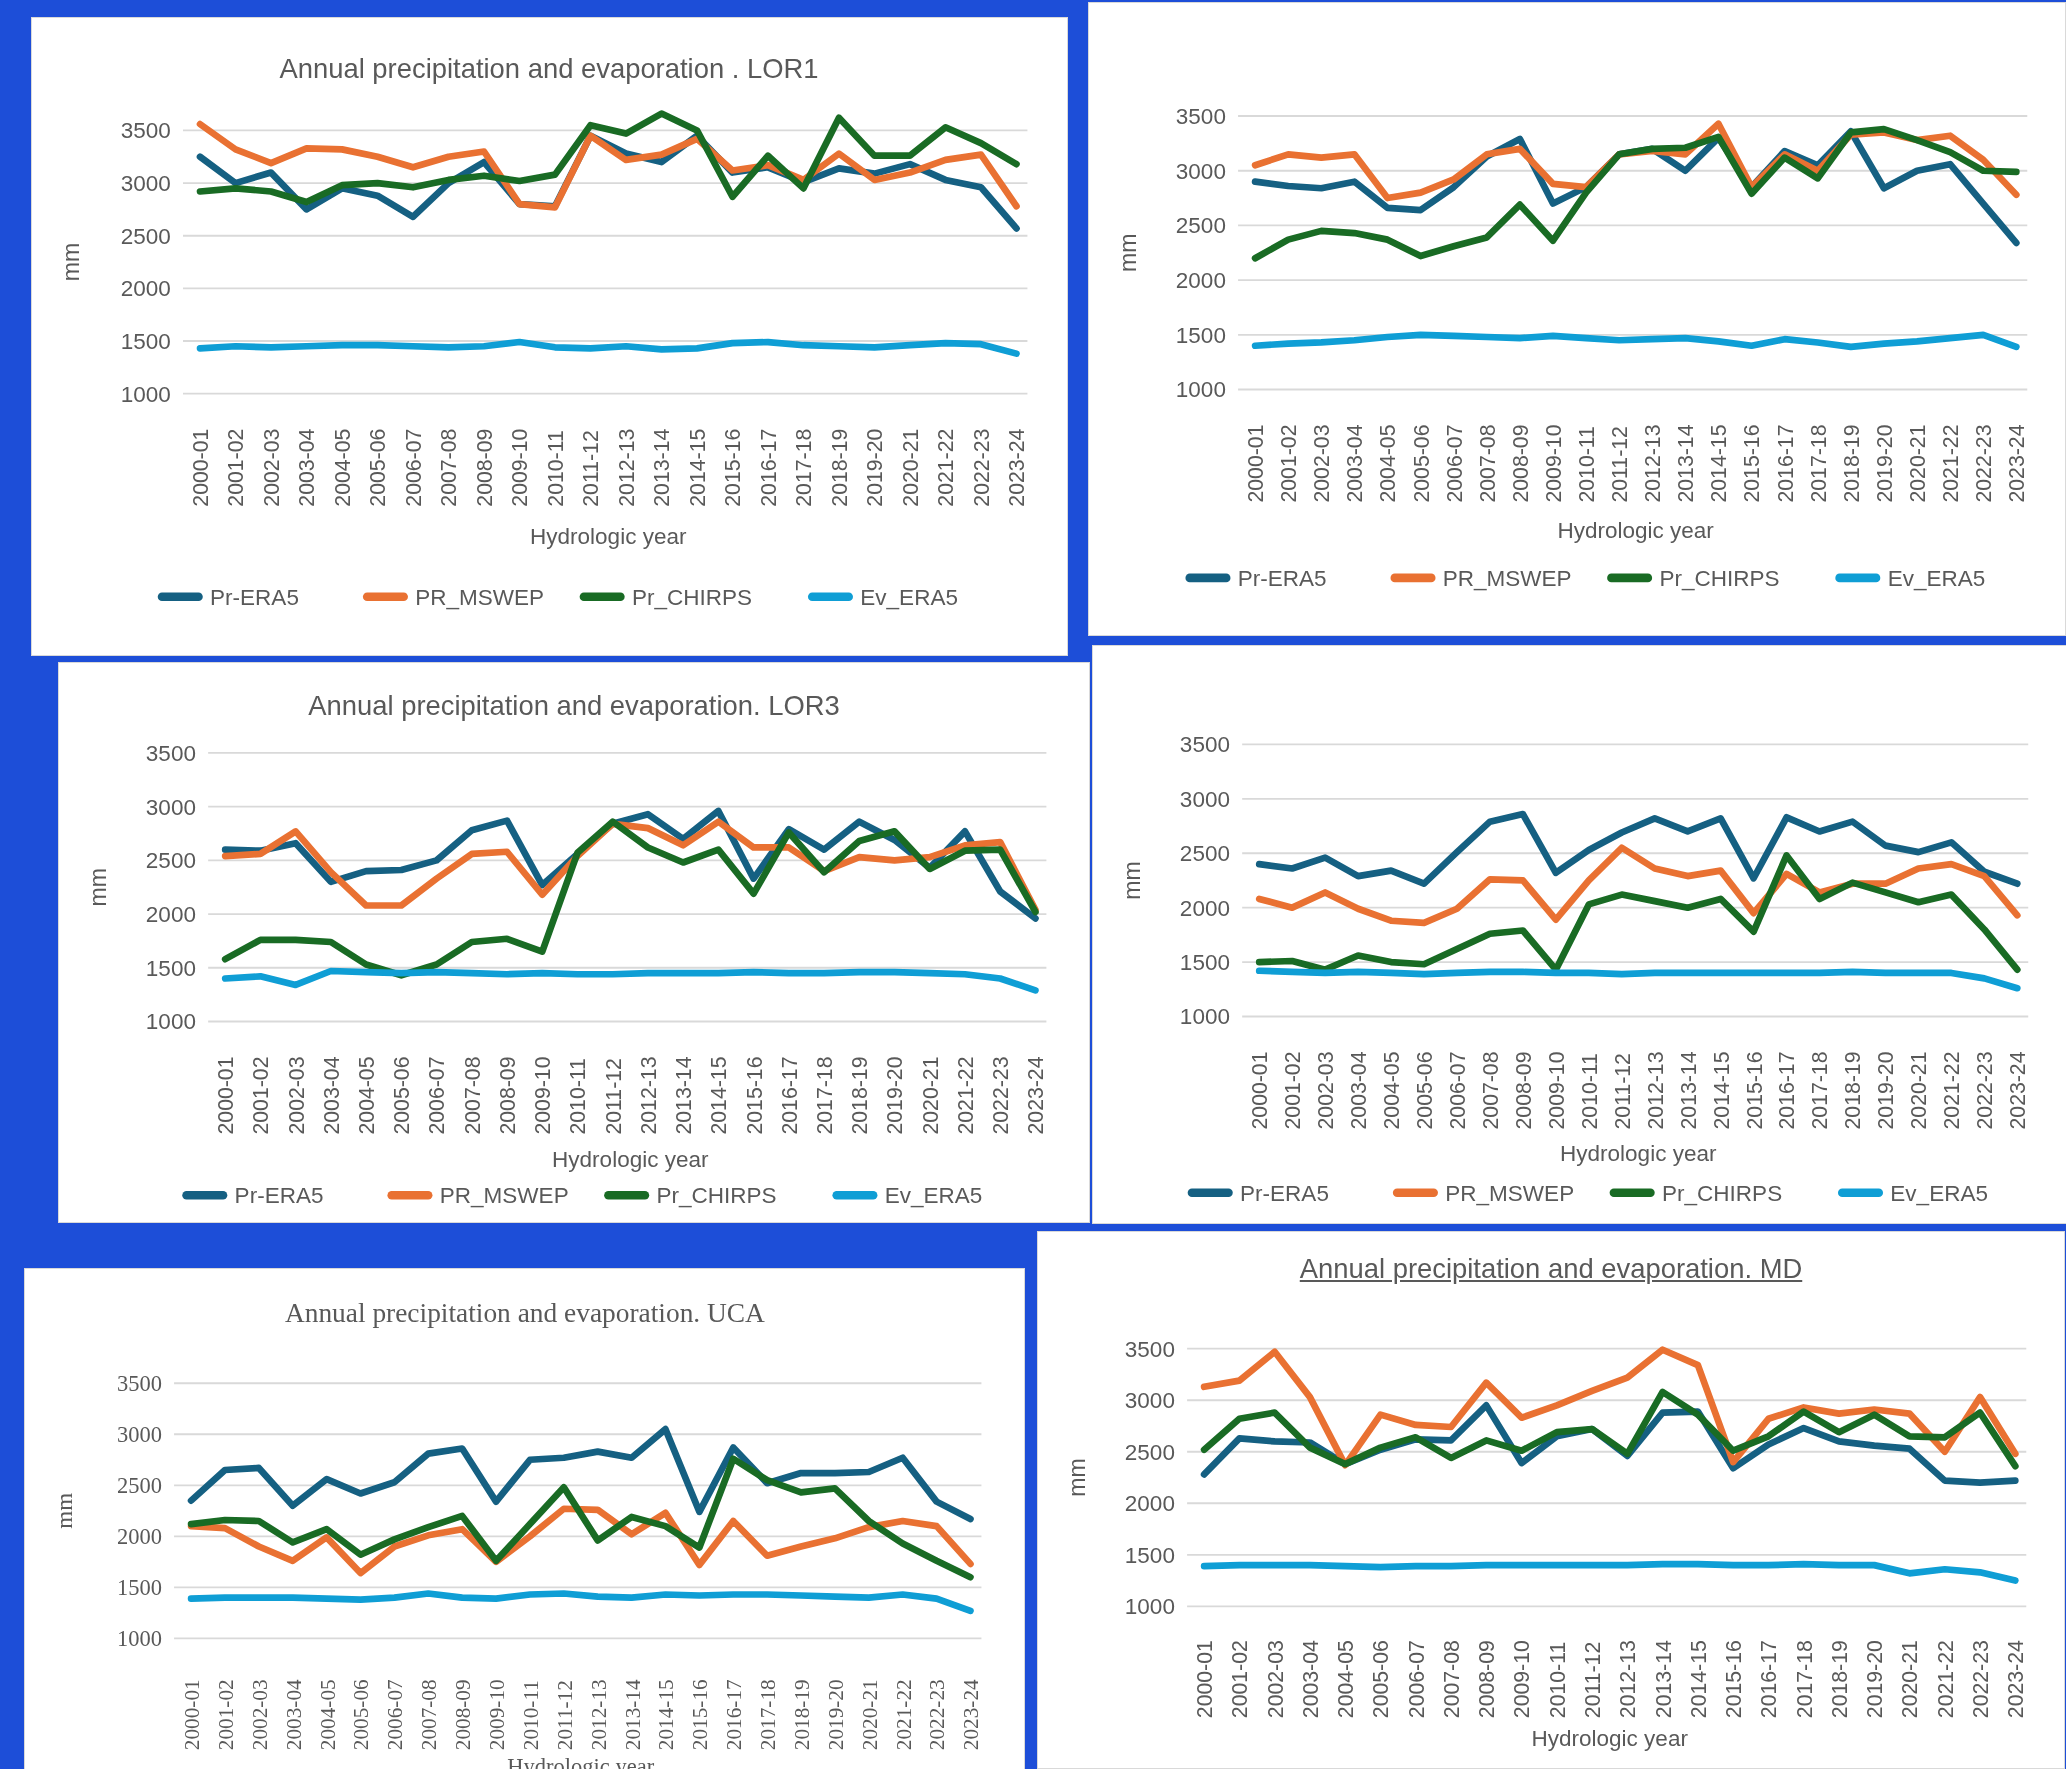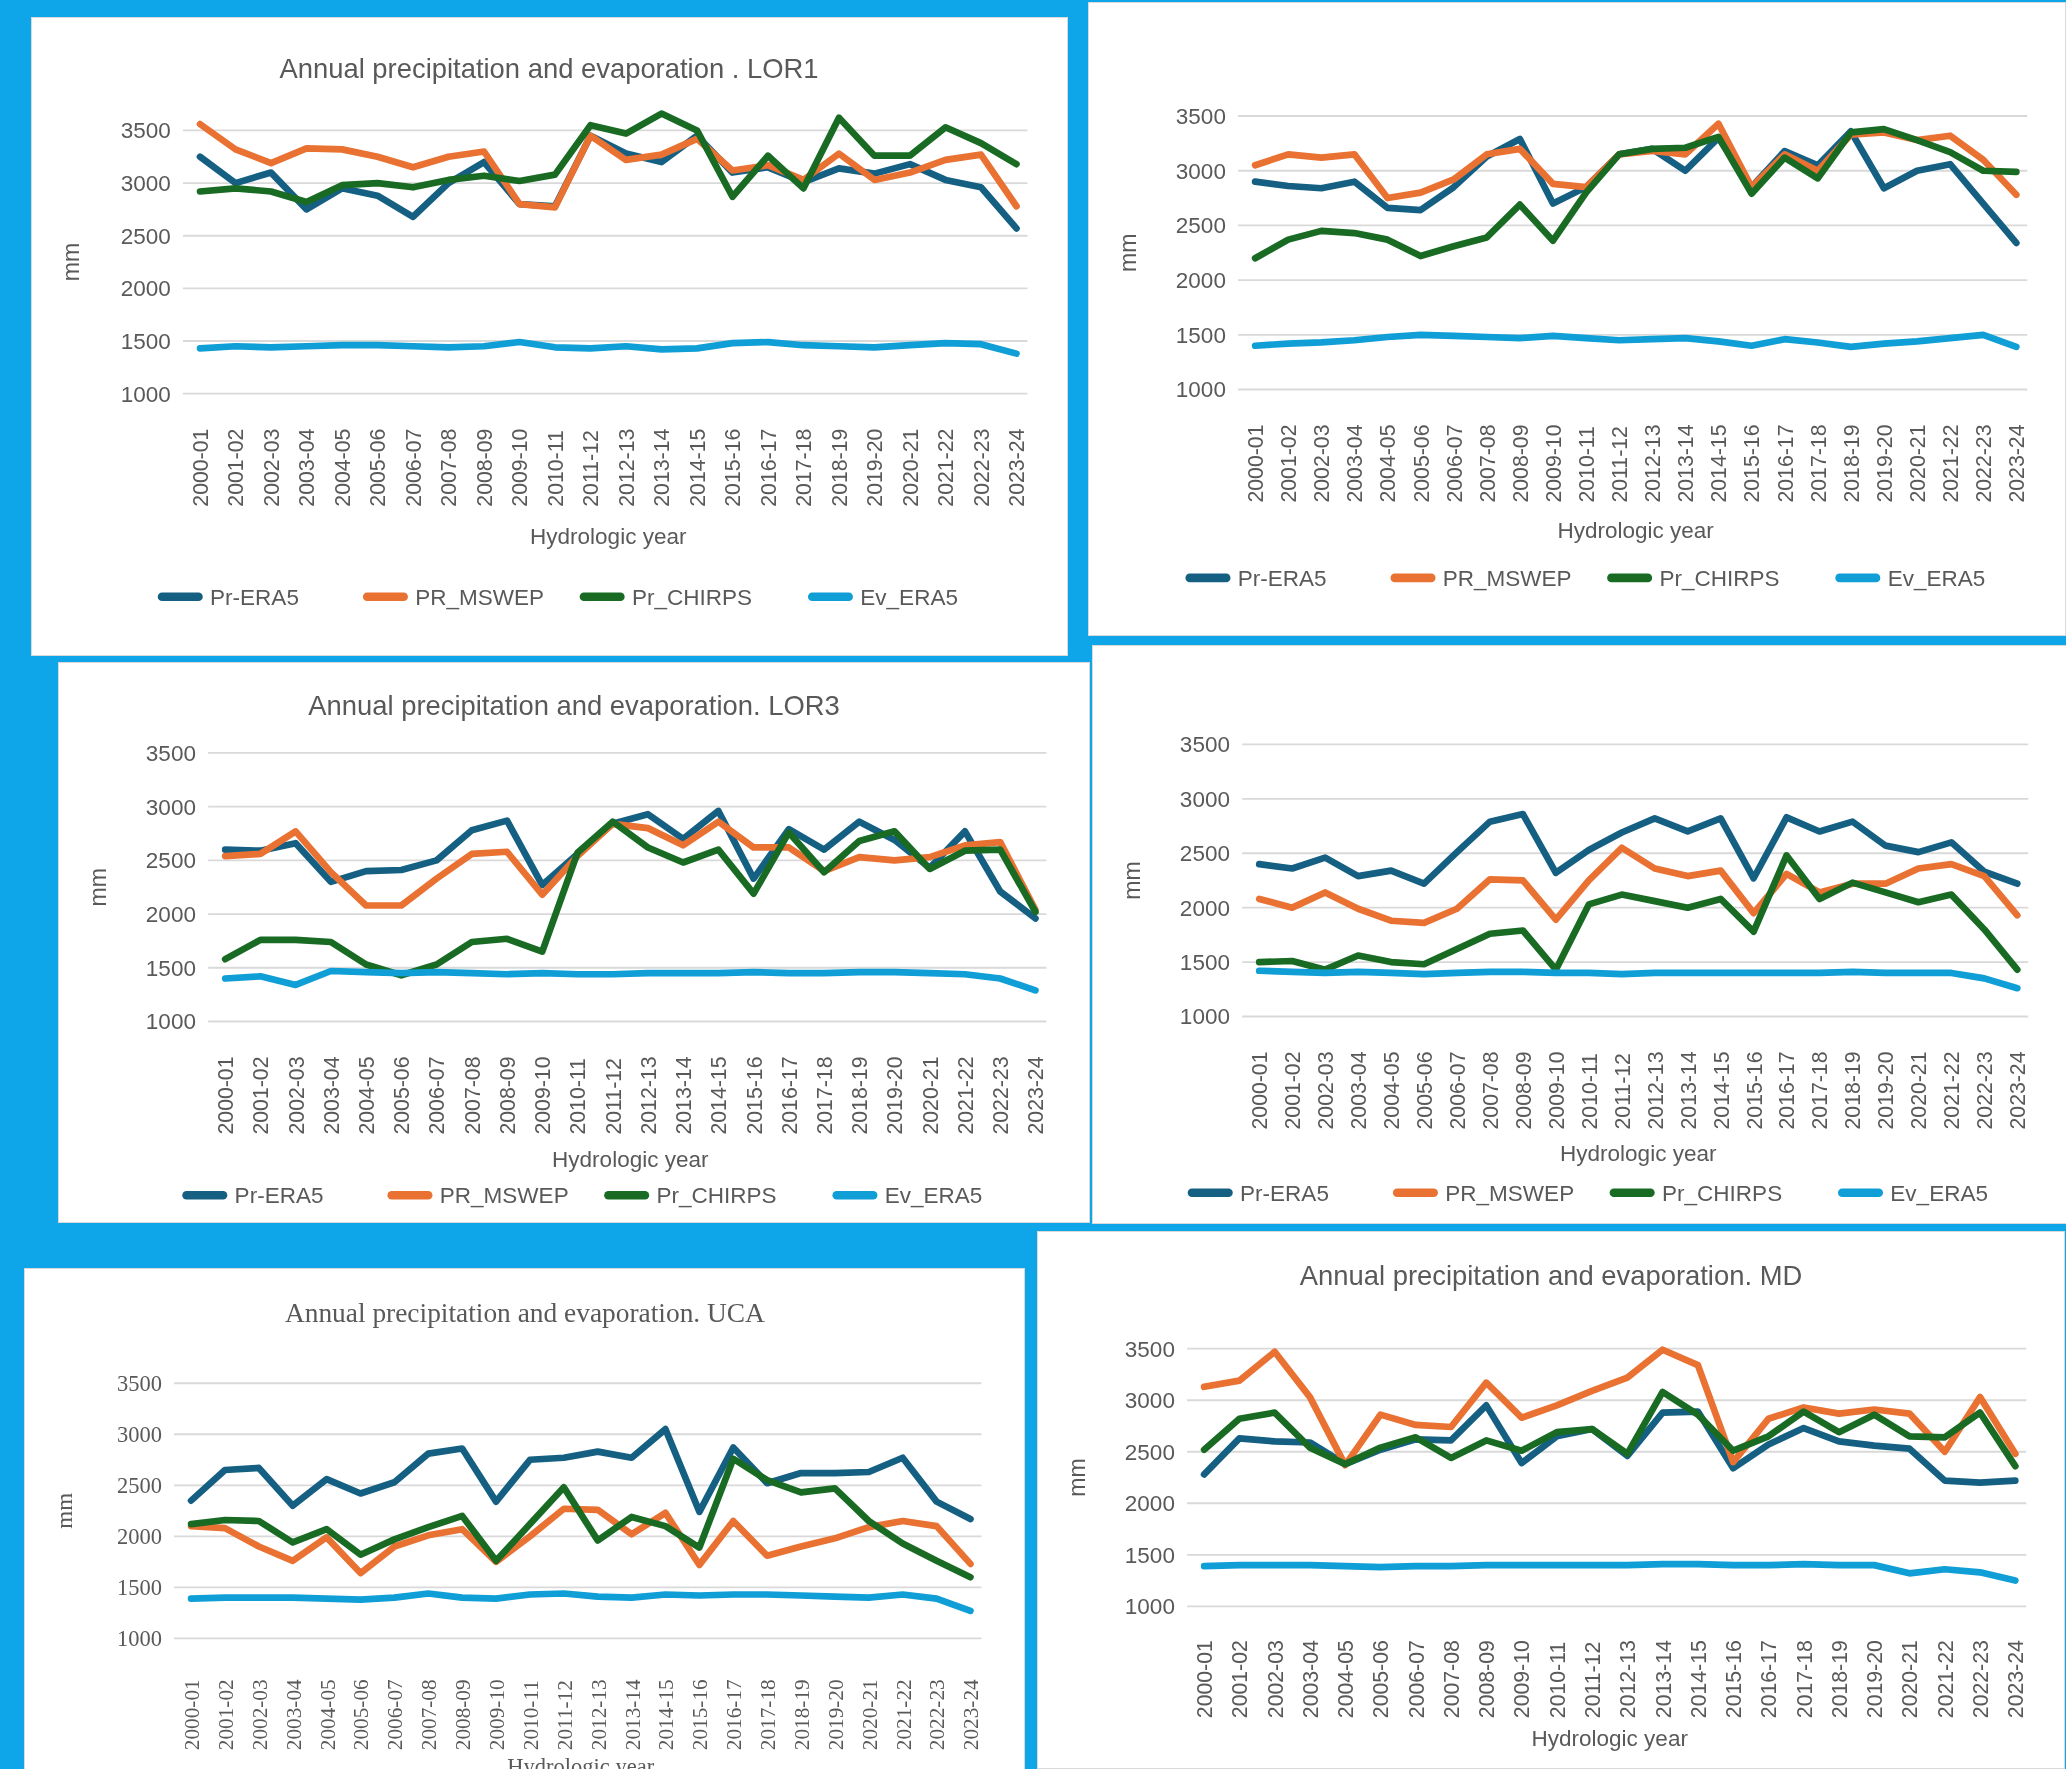--- a/index.html
+++ b/index.html
@@ -1,28 +1,28 @@
 <!DOCTYPE html>
 <html style="font-size:9.8px"><head>
 <meta charset="utf-8">
 <style>
   html,body{margin:0;padding:0;background:#ffffff;}
-  #page{position:relative;width:2066px;height:1770px;background:#0ea5e9;overflow:hidden;
+  #page{position:relative;width:2066px;height:1770px;background:#1d4ed8;overflow:hidden;
         font-family:"Liberation Sans",sans-serif;}
   .panel{position:absolute;background:#ffffff;border:1.2px solid #d9d9d9;box-sizing:border-box;}
   .panel h2{position:absolute;left:0;width:100%;text-align:center;margin:0;
             font-weight:400;font-size:27.4px;color:#595959;letter-spacing:0px;}
   .panel svg{position:absolute;left:0;top:0;width:100%;height:100%;}
   .p1{left:30.5px;  top:17px;   width:1037px;height:639px;}
   .p2{left:1088px;top:2.4px;    width:978px;height:634px;}
   .p3{left:58px;  top:662px; width:1032px;height:561px;}
   .p4{left:1092px;top:645px; width:975px;height:579px;}
   .p5{left:24.4px;  top:1268px; width:1001px;height:516px;font-family:Liberation Serif, serif;}
   .p6{left:1037px;top:1231px; width:1028px;height:538px;}
-  .t1{top:35px;} .t2{top:32px;} .t3{top:27px;} .t4{top:28px;} .t5{top:29px;} .t6{top:28px;}
+  .t1{top:35px;} .t2{top:32px;} .t3{top:27px;} .t4{top:28px;} .t5{top:29px;} .t6{top:21px;text-decoration:underline;}
 </style>
 </head>
 <body>
 
 <div id="page">
 
   <section class="panel p1">
     <h2 class="t1">Annual precipitation and evaporation .  LOR1</h2>
     <svg viewBox="0 0 1700 1048" preserveAspectRatio="none">
         <line x1="248" y1="618" x2="1635" y2="618" stroke="#d9d9d9" stroke-width="3"></line>

